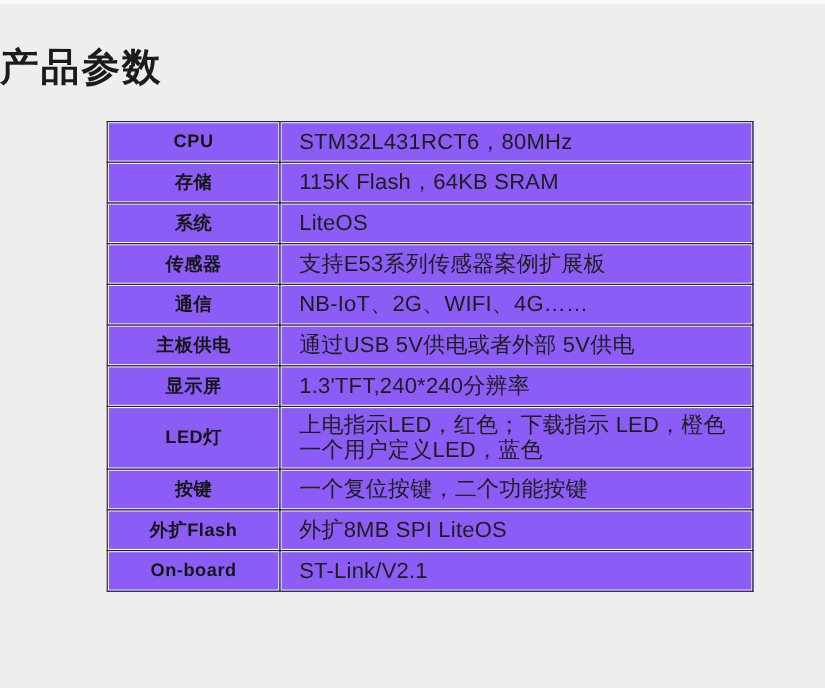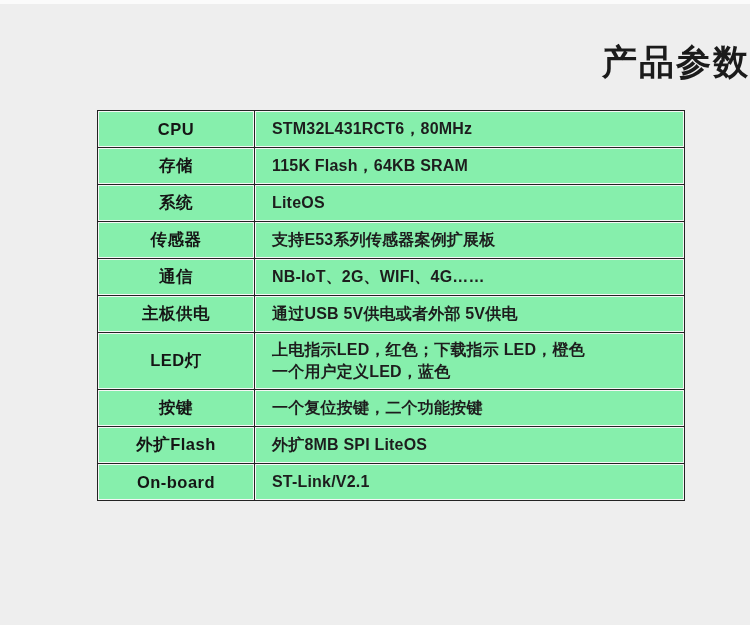--- a/index.html
+++ b/index.html
@@ -25,40 +25,40 @@
     position: absolute;
     top: 0; left: 0;
     width: 750px;
     height: 625px;
   }
   .page-title {
     position: absolute;
     top: 38px;
     left: 0;
     width: 750px;
-    text-align: right;
+    text-align: left;
     font-size: 35px;
     font-weight: bold;
     color: #1b1b1b;
     letter-spacing: 2px;
     line-height: 48px;
   }
   .spec-table {
     position: absolute;
     left: 97px;
     top: 110px;
     width: 588px;
     border-collapse: collapse;
     table-layout: fixed;
     background: #eeeeee;
   }
   .spec-table td {
     border: 1px solid #232323;
     padding: 0;
-    background: #86efac;
+    background: #8b5cf6;
     vertical-align: middle;
   }
   .cell-inner {
     border: 1px solid #f6f6f6;
     box-sizing: border-box;
     width: 100%;
     height: 100%;
     display: flex;
     align-items: center;
   }
@@ -78,22 +78,22 @@
     padding-left: 16px;
   }
   .label-text {
     font-size: 16.5px;
     font-weight: bold;
     color: #151515;
     letter-spacing: 0.5px;
     white-space: nowrap;
   }
   .value-text {
-    font-size: 16px;
-    font-weight: bold;
+    font-size: 20px;
+    font-weight: normal;
     color: #1d1d1d;
     letter-spacing: 0.2px;
     white-space: pre-line;
     line-height: 24px;
   }
   tr.tall td {
     height: 56px;
   }
   tr.tall .value-text {
     line-height: 22px;
@@ -175,20 +175,32 @@
             <div class="cell-inner">
               <span class="label-text">主板供电</span>
             </div>
           </td>
           <td class="value-cell">
             <div class="cell-inner">
               <span class="value-text">通过USB 5V供电或者外部 5V供电</span>
             </div>
           </td>
         </tr>
+        <tr>
+          <td class="label-cell">
+            <div class="cell-inner">
+              <span class="label-text">显示屏</span>
+            </div>
+          </td>
+          <td class="value-cell">
+            <div class="cell-inner">
+              <span class="value-text">1.3'TFT,240*240分辨率</span>
+            </div>
+          </td>
+        </tr>
         <tr class="tall">
           <td class="label-cell">
             <div class="cell-inner">
               <span class="label-text">LED灯</span>
             </div>
           </td>
           <td class="value-cell">
             <div class="cell-inner">
               <span class="value-text">上电指示LED，红色；下载指示 LED，橙色
 一个用户定义LED，蓝色</span>

